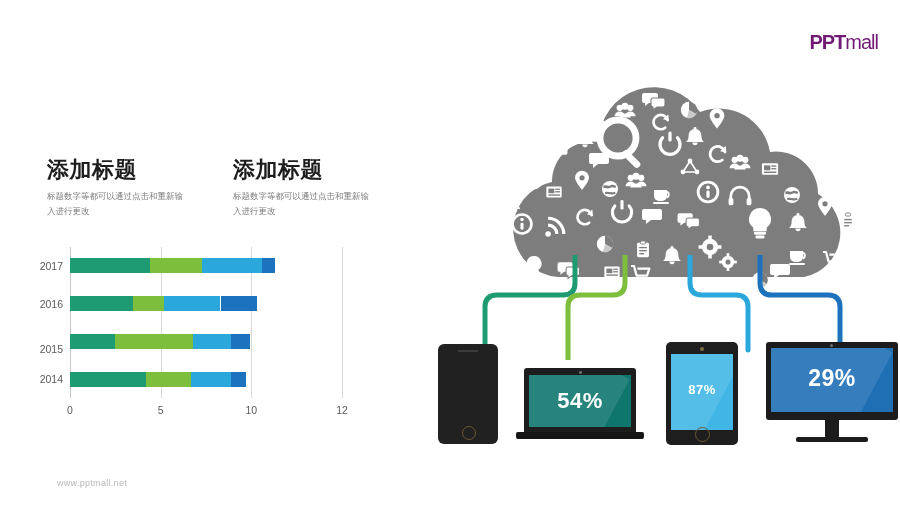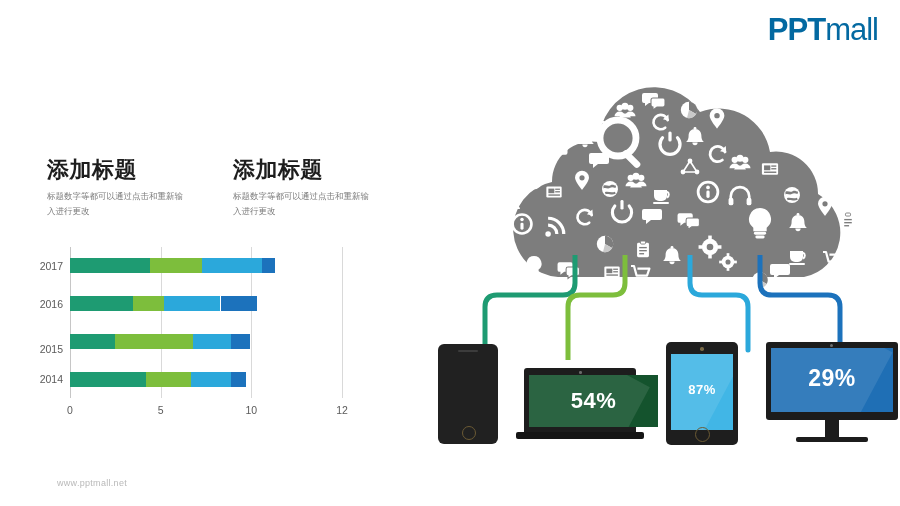--- a/index.html
+++ b/index.html
@@ -5,22 +5,22 @@
   html,body{margin:0;padding:0;}
   body{
     width:900px;height:506px;background:#ffffff;
     font-family:"Liberation Sans","DejaVu Sans",sans-serif;
     position:relative;overflow:hidden;
   }
   .slide{position:absolute;inset:0;}
 
   
   .logo{
-    position:absolute;right:22px;top:14px;
-    font-size:31px;font-weight:bold;color:#0369a1;
+    position:absolute;right:22px;top:32px;
+    font-size:20px;font-weight:bold;color:#701a75;
     letter-spacing:-1px;line-height:1;
   }
   .logo .mall{font-weight:normal;}
 
   
   .footer{
     position:absolute;left:57px;top:478px;
     font-size:9px;color:#b9b9b9;letter-spacing:.3px;
   }
 
@@ -363,21 +363,21 @@
   <div class="devices">
 
     <div class="device phone">
       <div class="spk"></div>
       <div class="home"></div>
     </div>
 
     <div class="device laptop">
       <div class="lid">
         <div class="cam"></div>
-        <div class="scr" id="laptop-scr" style="background: #14532d; padding-left: 27px;">
+        <div class="scr" id="laptop-scr" style="background: #0f766e;">
           <div class="gloss"></div>
           <div class="screen-text" style="top:13px;font-size:22px;">54%</div>
         </div>
       </div>
       <div class="base"></div>
     </div>
 
     <div class="device tablet">
       <div class="cam"></div>
       <div class="scr" id="tablet-scr" style="background: rgb(65, 182, 230);">

